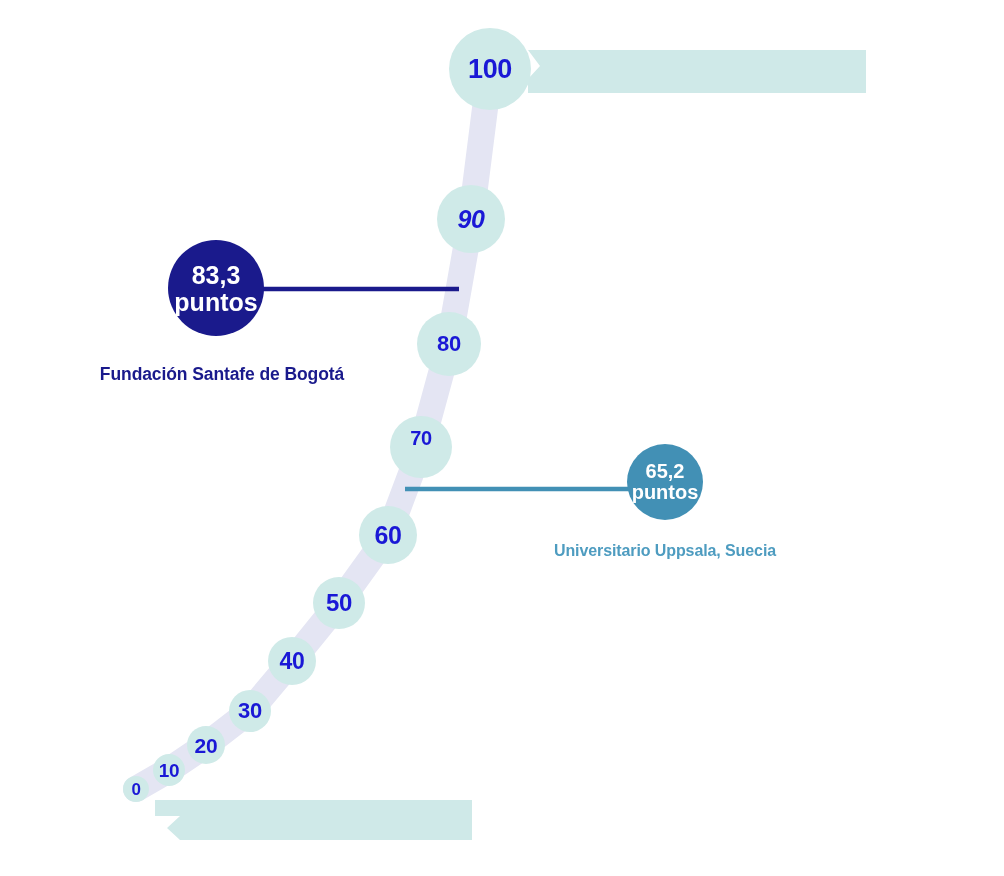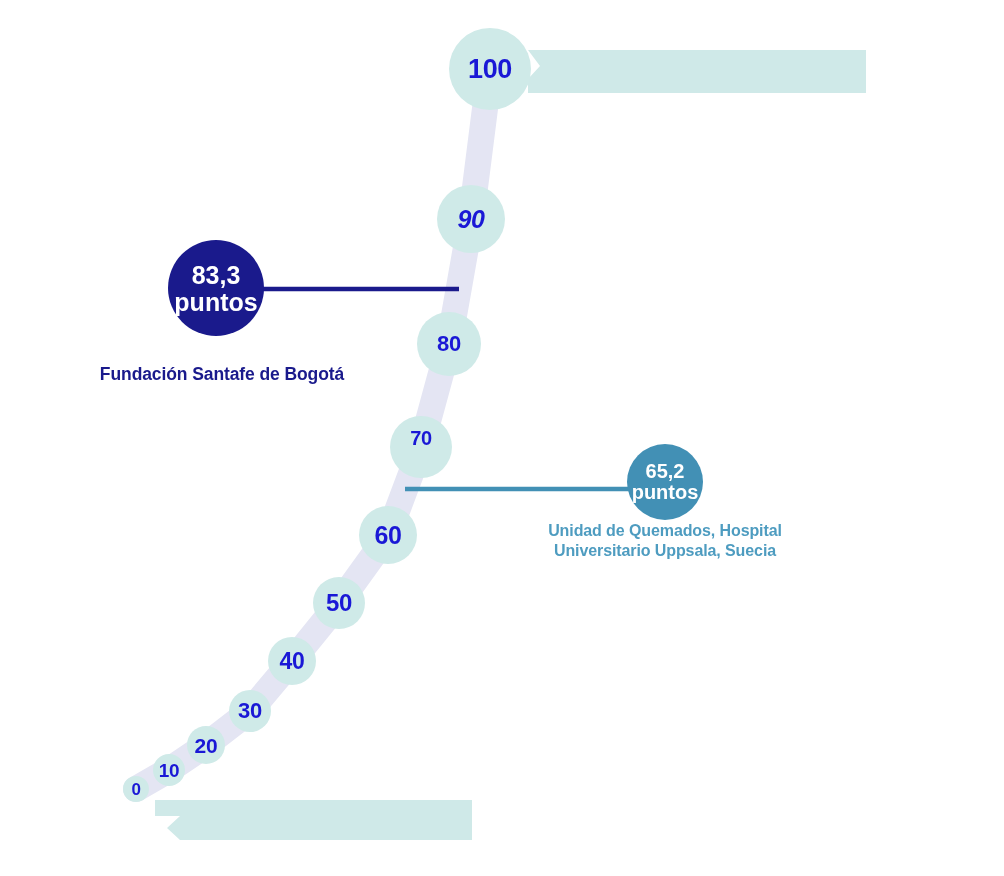--- a/index.html
+++ b/index.html
@@ -133,17 +133,17 @@
   </div>
 
   <div class="bubble-text" id="bubble-teal-text" style="left:665px; top:482px;">
     <span>65,2</span><br>
     <span>puntos</span>
   </div>
 
   <div class="caption" id="caption-navy" style="left:222px; top:363px;">Fundación Santafe de Bogotá</div>
 
   <div class="caption" id="caption-teal" style="left:665px; top:521px;">
-    <span>Unidad de Quemados, Hospital</span><br>
+    <br>
     <span>Universitario Uppsala, Suecia</span>
   </div>
 
 </div>
 
 </body></html>

